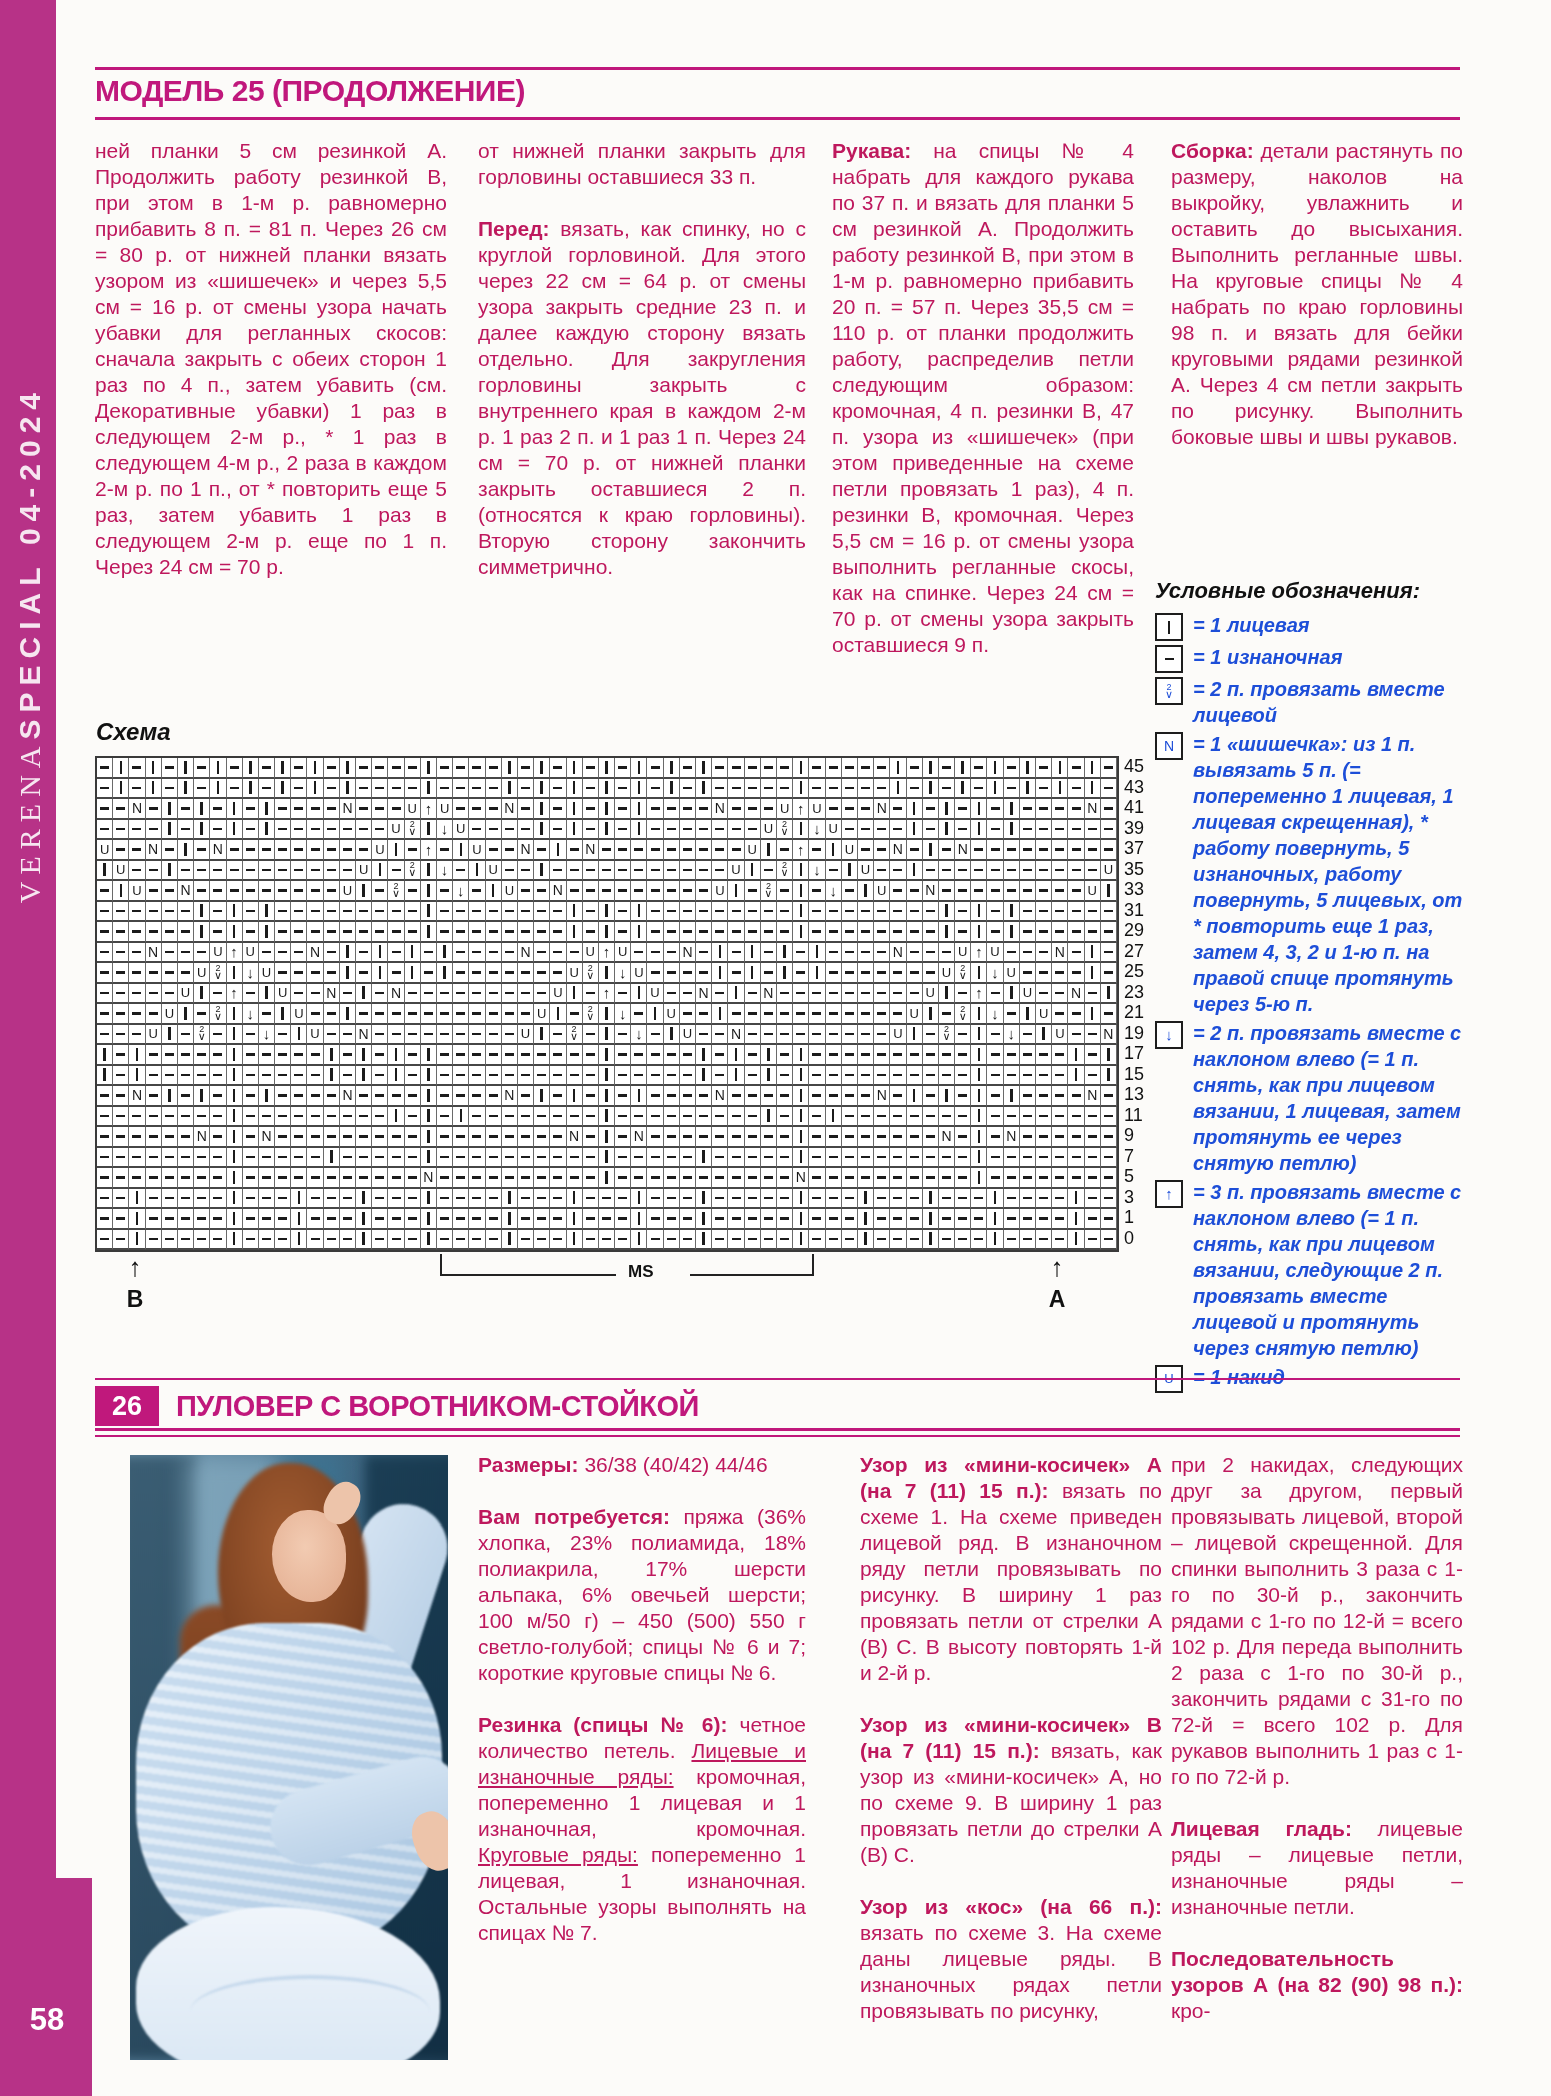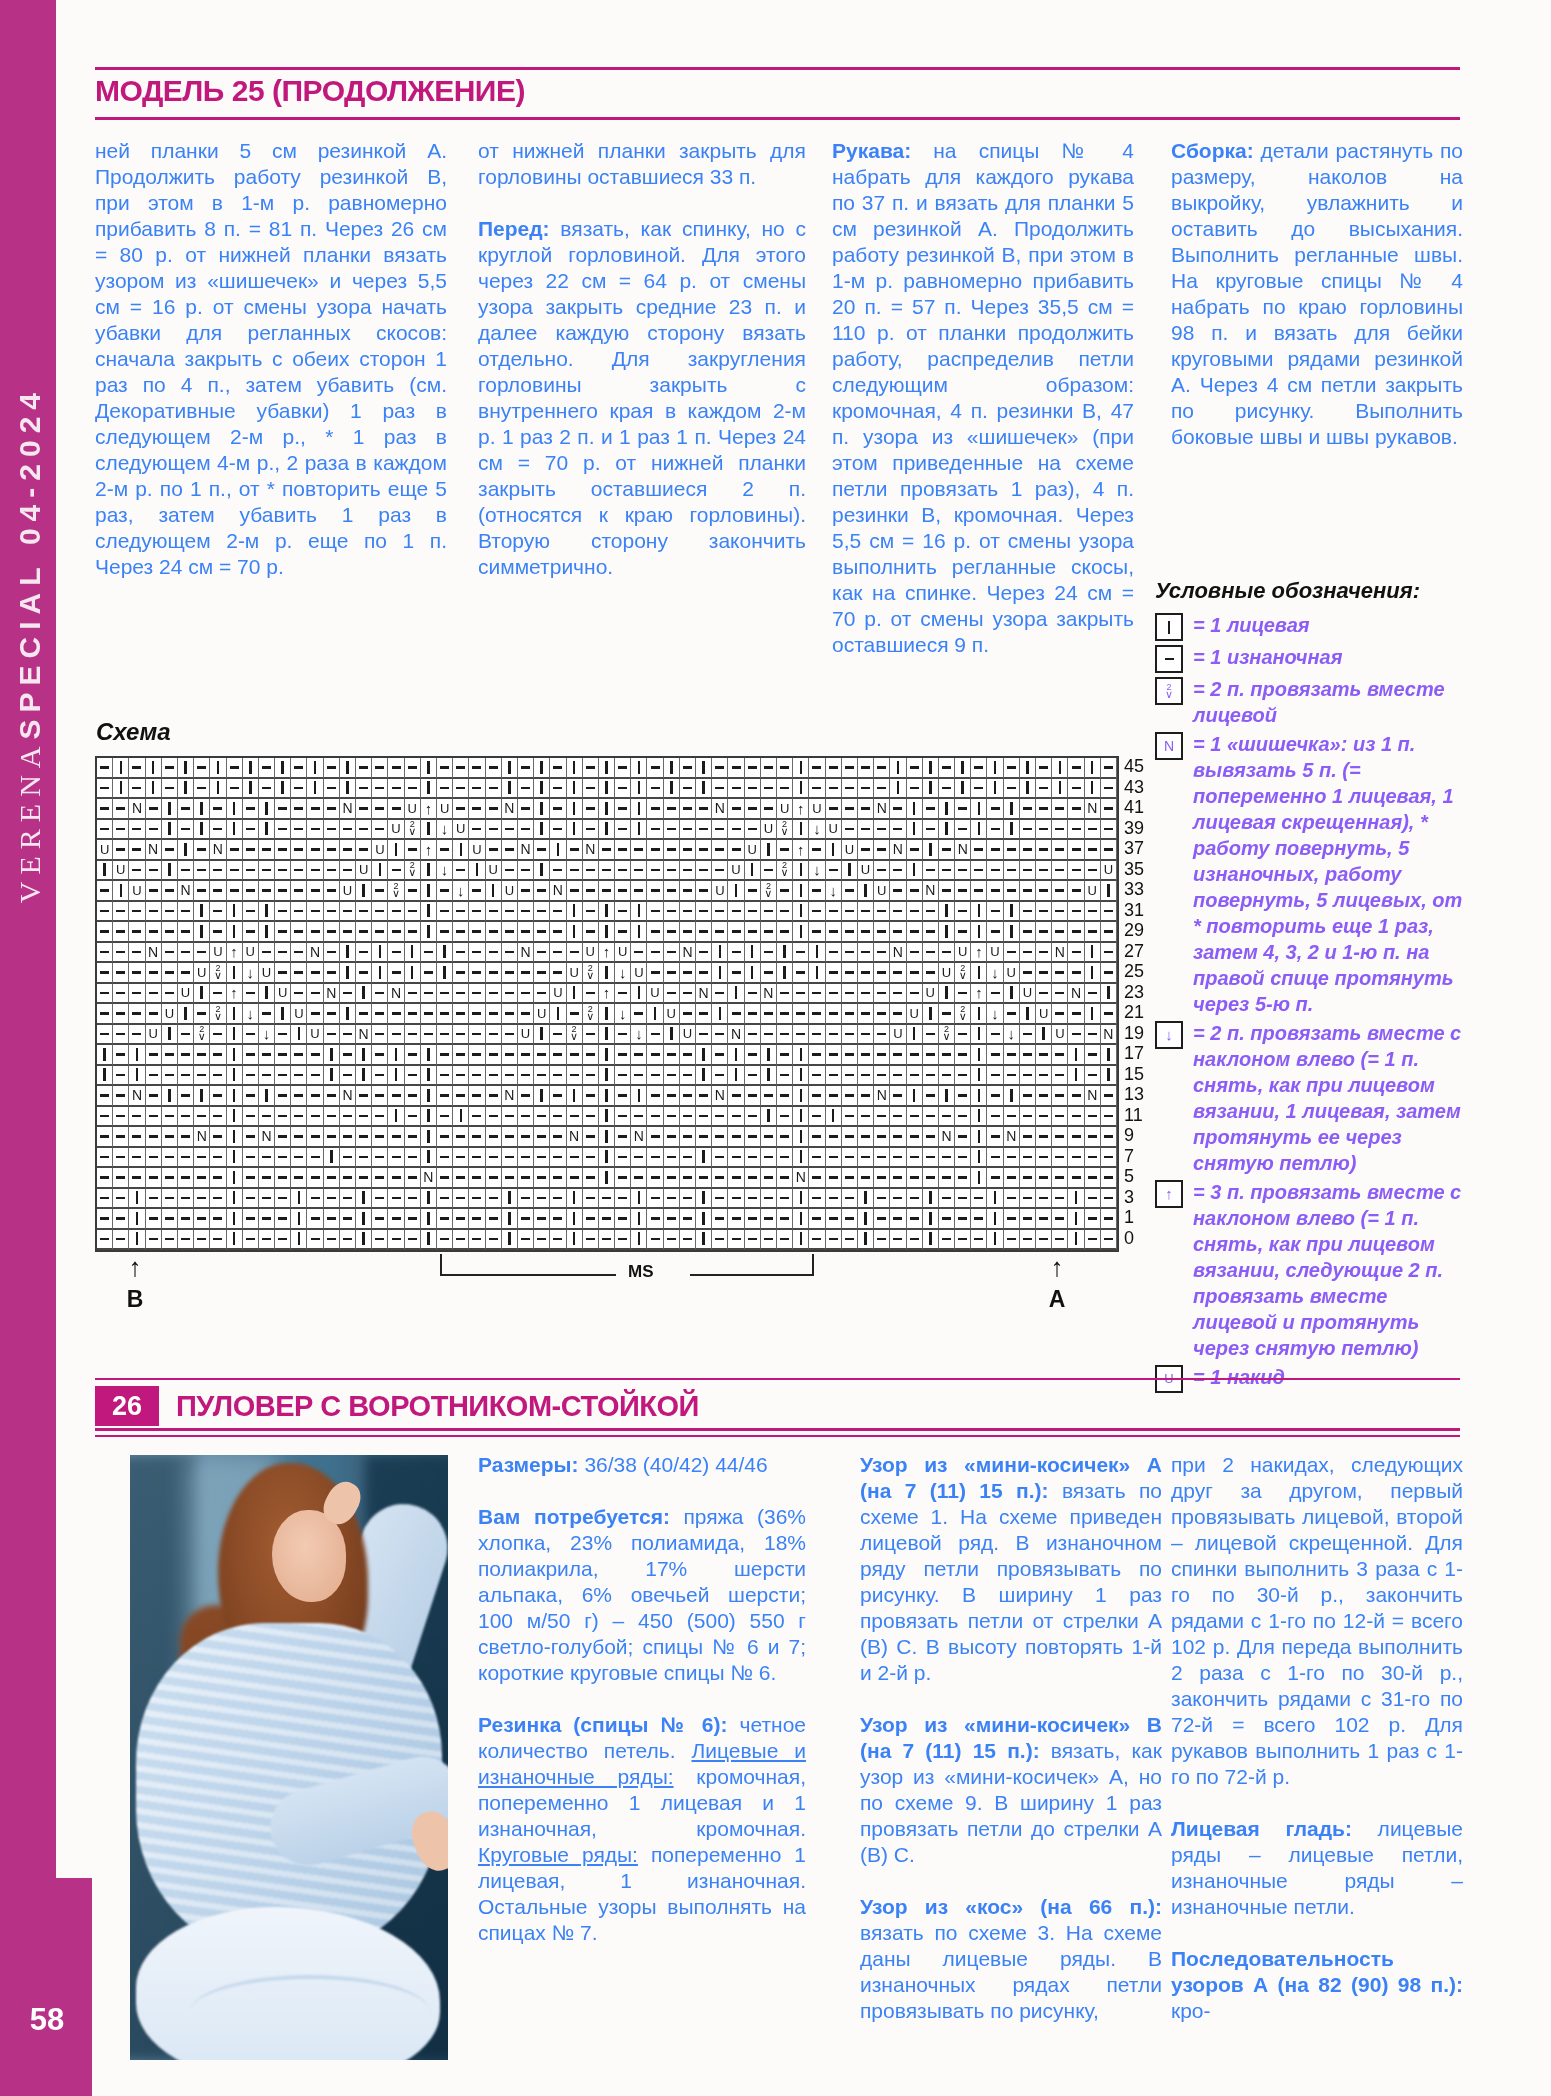--- a/index.html
+++ b/index.html
@@ -12,21 +12,21 @@
   .spine-text span{writing-mode:vertical-rl;transform:rotate(180deg);white-space:nowrap;
         color:#f6e6f0;font-size:30px;letter-spacing:7px;}
   .spine-text .serif{font-family:"Liberation Serif",serif;font-weight:normal;}
   .spine-text .b{font-weight:bold;}
   .page-num{position:absolute;left:22px;top:2002px;width:50px;text-align:center;
         color:#ffffff;font-size:31px;font-weight:bold;}
   
   .rule{position:absolute;left:95px;width:1365px;background:#c0187c;}
   .h-title{position:absolute;left:95px;top:74px;font-size:30px;font-weight:bold;color:#c0187c;letter-spacing:-0.5px;}
   
-  .col{position:absolute;font-size:21px;line-height:26px;text-align:justify;color:#3b82f6;}
+  .col{position:absolute;font-size:21px;line-height:26px;text-align:justify;color:#be185d;}
   .col p{margin:0 0 26px 0;}
   .col span.b{font-weight:bold;}
   .col span.u{text-decoration:underline;}
   .tc0{left:95px;top:138px;width:352px;}
   .tc1{left:478px;top:138px;width:328px;}
   .tc2{left:832px;top:138px;width:302px;}
   .tc3{left:1171px;top:138px;width:292px;}
   .bc0{left:478px;top:1452px;width:328px;}
   .bc1{left:860px;top:1452px;width:302px;}
   .bc2{left:1171px;top:1452px;width:292px;}
@@ -46,21 +46,21 @@
   .rowlabels{position:absolute;left:1124px;top:756px;font-size:18px;color:#111;}
   .rowlabels div{height:20.5px;line-height:20.5px;}
   .marker{position:absolute;font-size:23px;font-weight:bold;color:#111;width:34px;text-align:center;}
   .marker-arrow{position:absolute;font-size:26px;color:#111;width:34px;text-align:center;}
   .mstick{position:absolute;width:2px;height:22px;background:#222;}
   .msline{position:absolute;height:2px;background:#222;}
   .mslabel{position:absolute;font-size:17px;font-weight:bold;color:#111;}
   
   .legend{position:absolute;left:1155px;top:578px;width:312px;}
   .legend-title{font-size:22px;font-weight:bold;font-style:italic;margin-bottom:8px;color:#111;}
-  .litem{display:flex;margin-bottom:3px;font-size:20px;line-height:26px;font-style:italic;font-weight:bold;color:#8b5cf6;}
+  .litem{display:flex;margin-bottom:3px;font-size:20px;line-height:26px;font-style:italic;font-weight:bold;color:#1d4ed8;}
   .lbox{flex:none;width:24px;height:24px;border:2px solid #1d1d1d;background:#fff;margin-right:10px;margin-top:1px;
         display:flex;align-items:center;justify-content:center;font-style:normal;font-weight:normal;}
   .litem .ltext{flex:1;text-align:left;}
   
   .badge26{position:absolute;left:95px;top:1386px;width:64px;height:40px;background:#c0187c;
            color:#fff;font-size:27px;font-weight:bold;display:flex;align-items:center;justify-content:center;}
   .title26{position:absolute;left:176px;top:1390px;font-size:29px;font-weight:bold;color:#c0187c;letter-spacing:-0.5px;}
   
   .photo{position:absolute;left:130px;top:1455px;width:318px;height:605px;overflow:hidden;
          background:linear-gradient(100deg,#6d93ab,#45708c 45%,#2c5068 75%,#24445c);}

